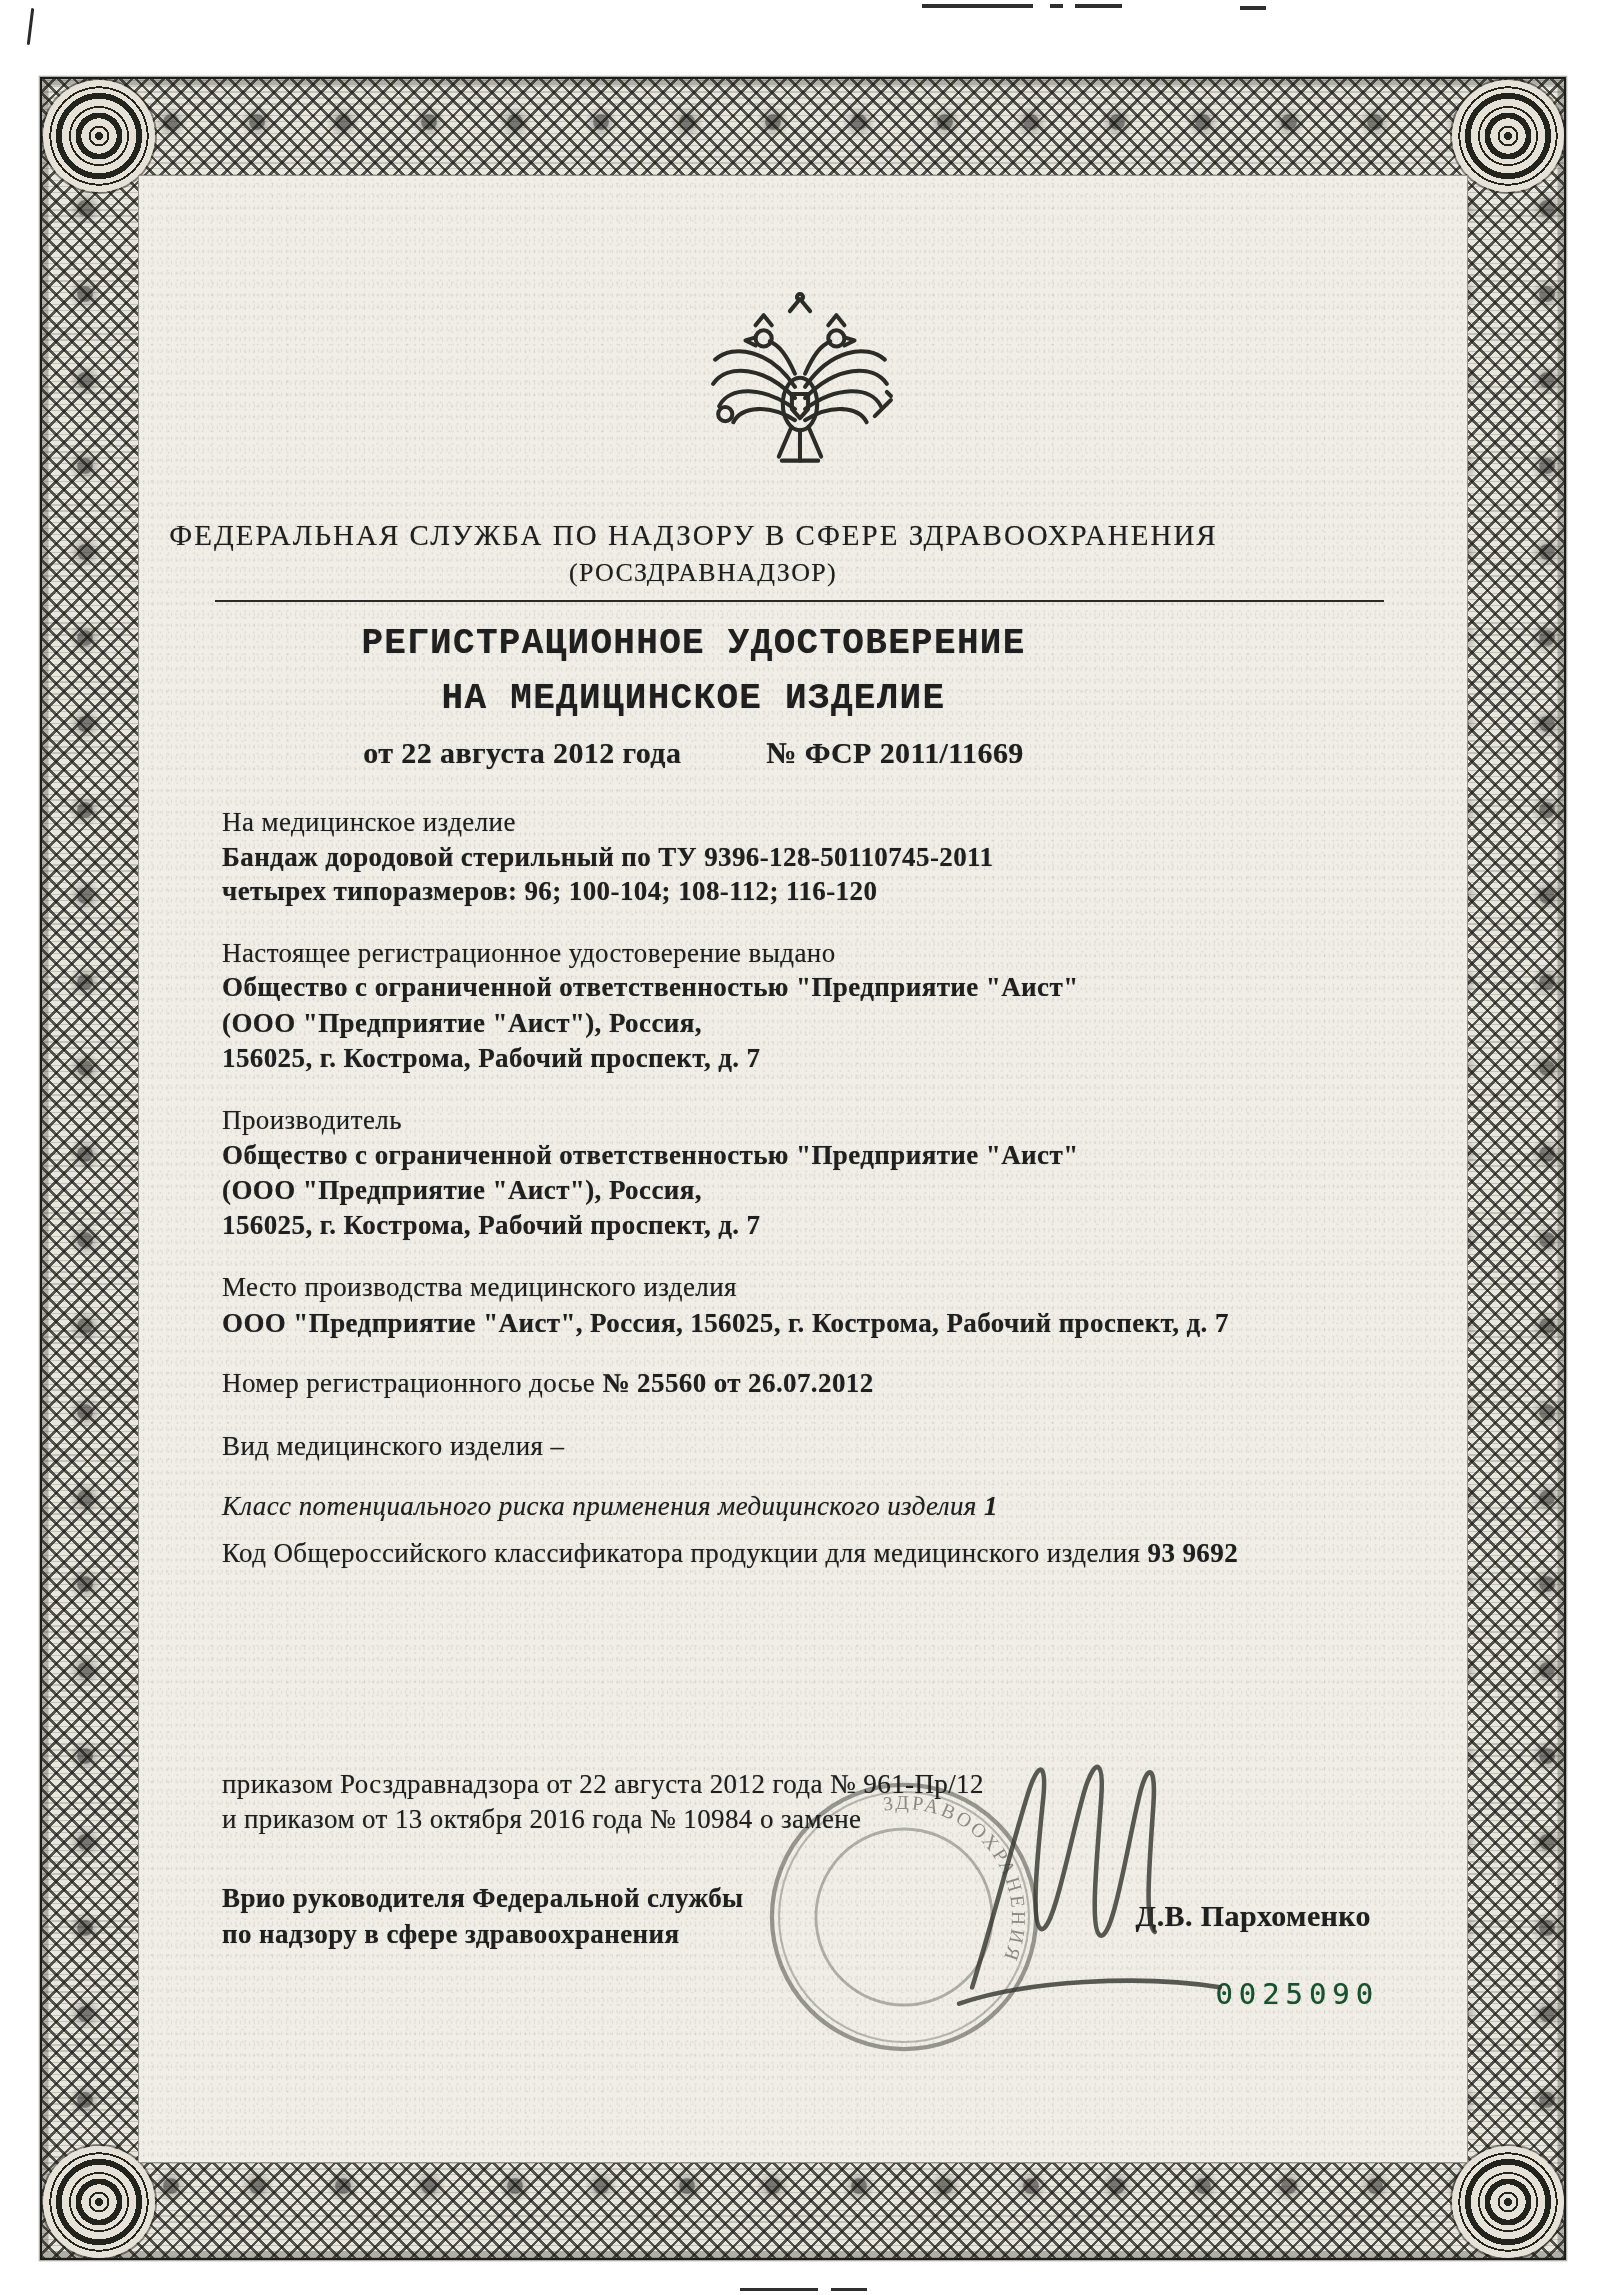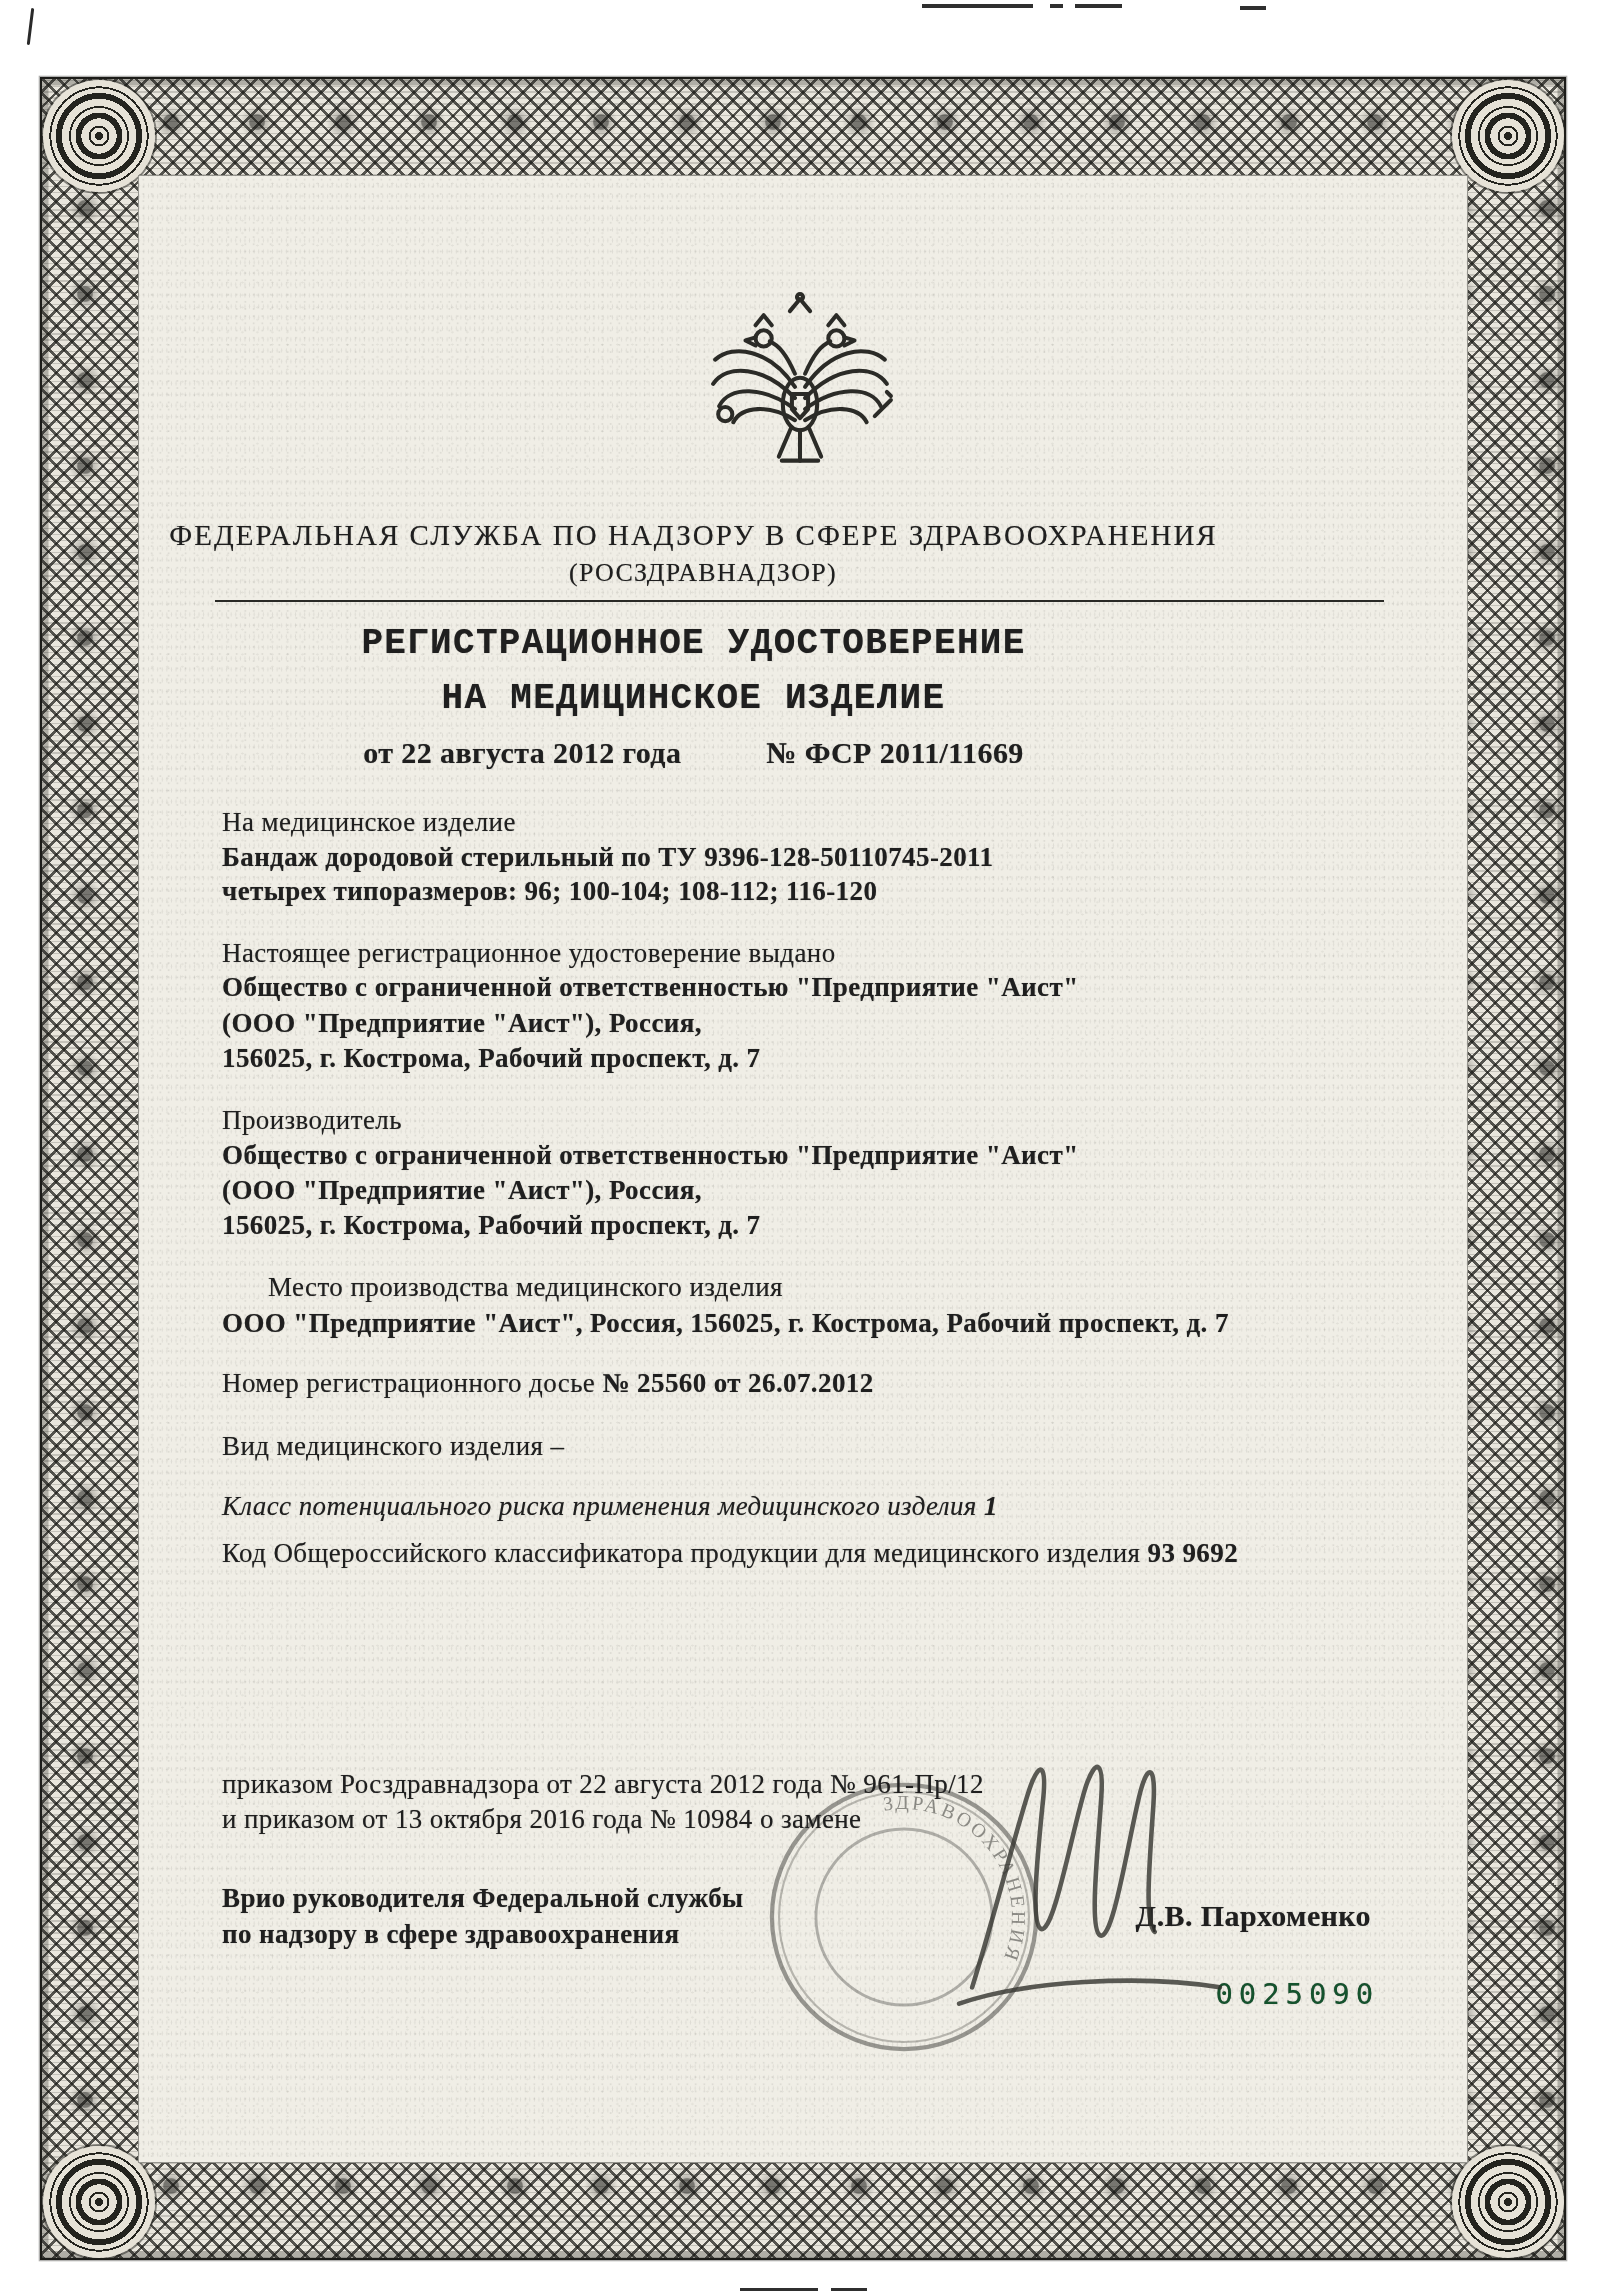--- a/index.html
+++ b/index.html
@@ -160,21 +160,21 @@
   <div class="t body42" style="top:938px;">Настоящее регистрационное удостоверение выдано</div>
   <div class="t body42 b" style="top:972px;">Общество с ограниченной ответственностью "Предприятие "Аист"</div>
   <div class="t body42 b" style="top:1008px;">(ООО "Предприятие "Аист"), Россия,</div>
   <div class="t body42 b" style="top:1043px;">156025, г. Кострома, Рабочий проспект, д. 7</div>
 
   <div class="t body42" style="top:1105px;">Производитель</div>
   <div class="t body42 b" style="top:1140px;">Общество с ограниченной ответственностью "Предприятие "Аист"</div>
   <div class="t body42 b" style="top:1175px;">(ООО "Предприятие "Аист"), Россия,</div>
   <div class="t body42 b" style="top:1210px;">156025, г. Кострома, Рабочий проспект, д. 7</div>
 
-  <div class="t body42" style="top:1272px;margin-left:46px;">Место производства медицинского изделия</div>
+  <div class="t body42" style="top:1272px;">Место производства медицинского изделия</div>
   <div class="t body42 b" style="top:1308px;">ООО "Предприятие "Аист", Россия, 156025, г. Кострома, Рабочий проспект, д. 7</div>
 
   <div class="t body42" style="top:1368px;">
     <span>Номер регистрационного досье</span>
     <span class="b">№ 25560 от 26.07.2012</span>
   </div>
 
   <div class="t body42" style="top:1431px;">
     <span>Вид медицинского изделия</span>
     <span>–</span>

